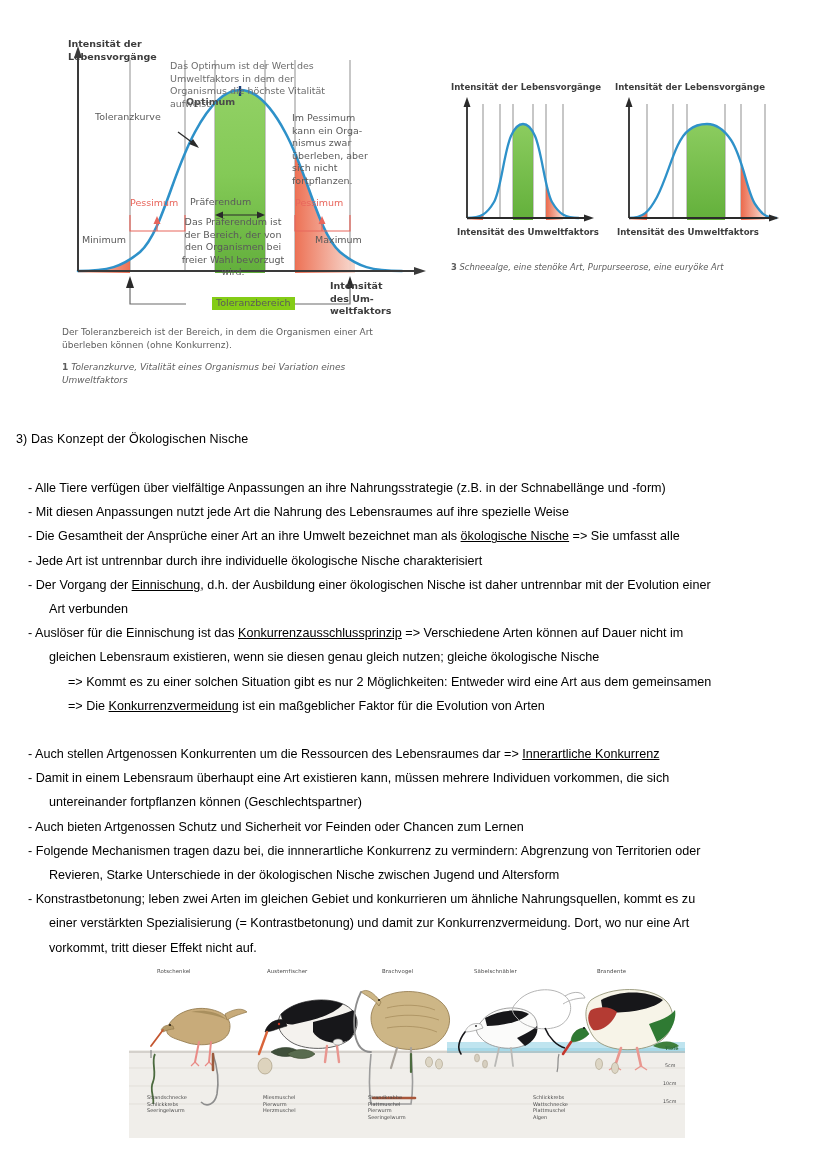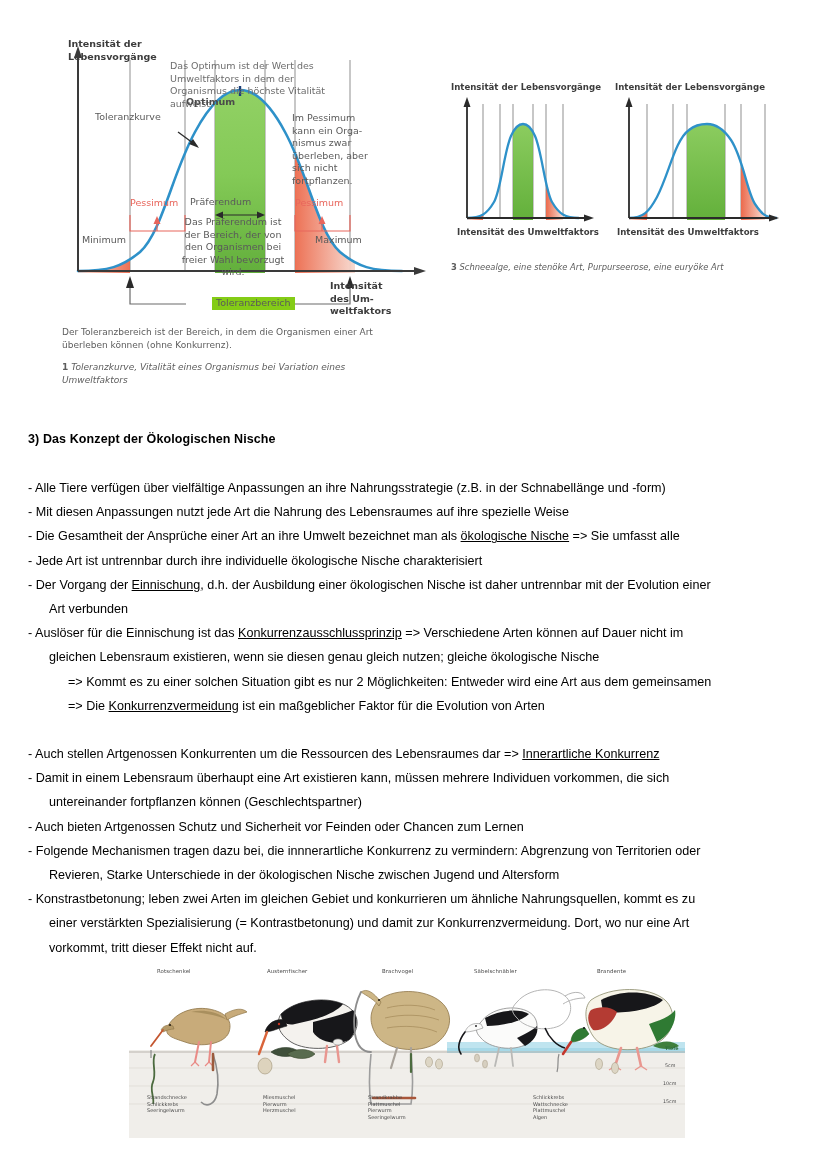--- a/index.html
+++ b/index.html
@@ -26,21 +26,21 @@
   
   #fig2 { position:absolute; left:447px; top:82px; width:335px; height:200px; }
   #fig2 svg { position:absolute; left:0; top:0; }
   .f2-ax { position:absolute; font-size:8.6px; font-weight:bold; color:#3d3d3d;
            font-family:"DejaVu Sans", sans-serif; white-space:nowrap; }
   .f2-cap { position:absolute; left:4px; top:180px; font-size:8.4px; color:#5d5d5d;
             font-style:italic; font-family:"DejaVu Sans", sans-serif; white-space:nowrap; }
   .f2-cap b { font-style:normal; font-weight:bold; }
 
   
-  #heading { position:absolute; left:28px; top:432px; font-size:12.5px; font-weight:bold;
+  #heading { position:absolute; left:16px; top:432px; font-size:12.5px; font-weight:normal;
              letter-spacing:.1px; }
   #body { position:absolute; left:28px; top:476px; width:775px; font-size:12.6px;
           line-height:24.2px; }
   #body .ln { white-space:normal; }
   #body .ind1 { padding-left:21px; }
   #body .ind2 { padding-left:40px; }
   #body .ind3 { padding-left:55px; }
   #body .gap { height:24px; }
   #body u { text-decoration:underline; }
 

